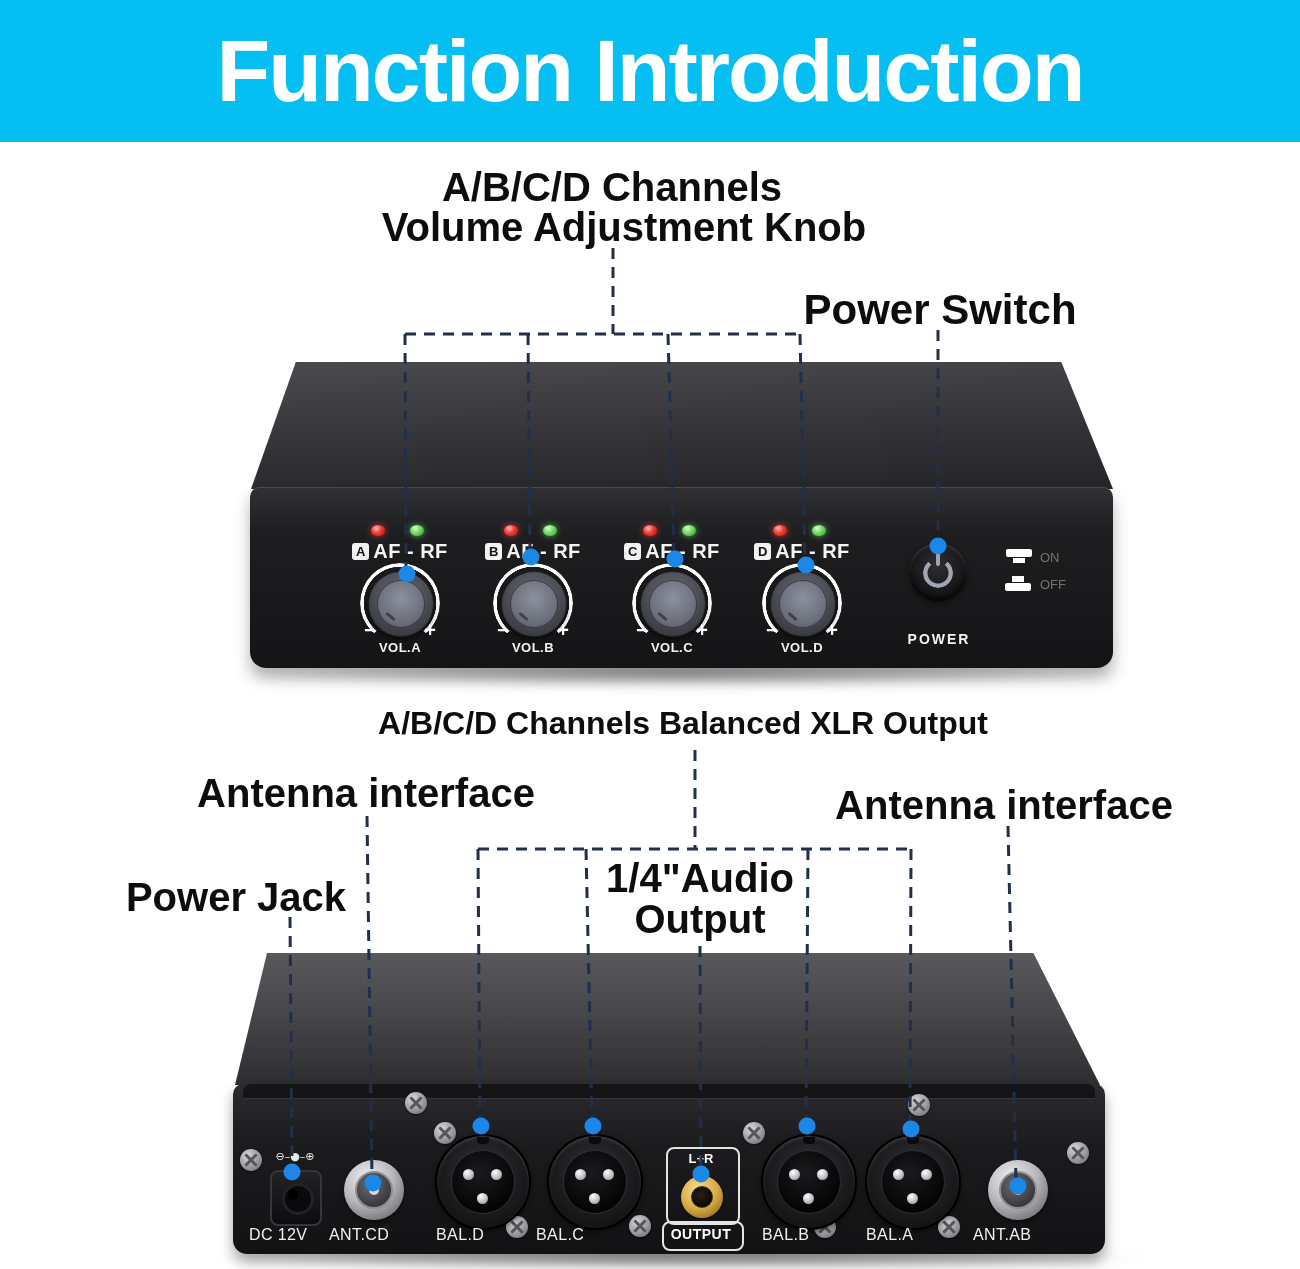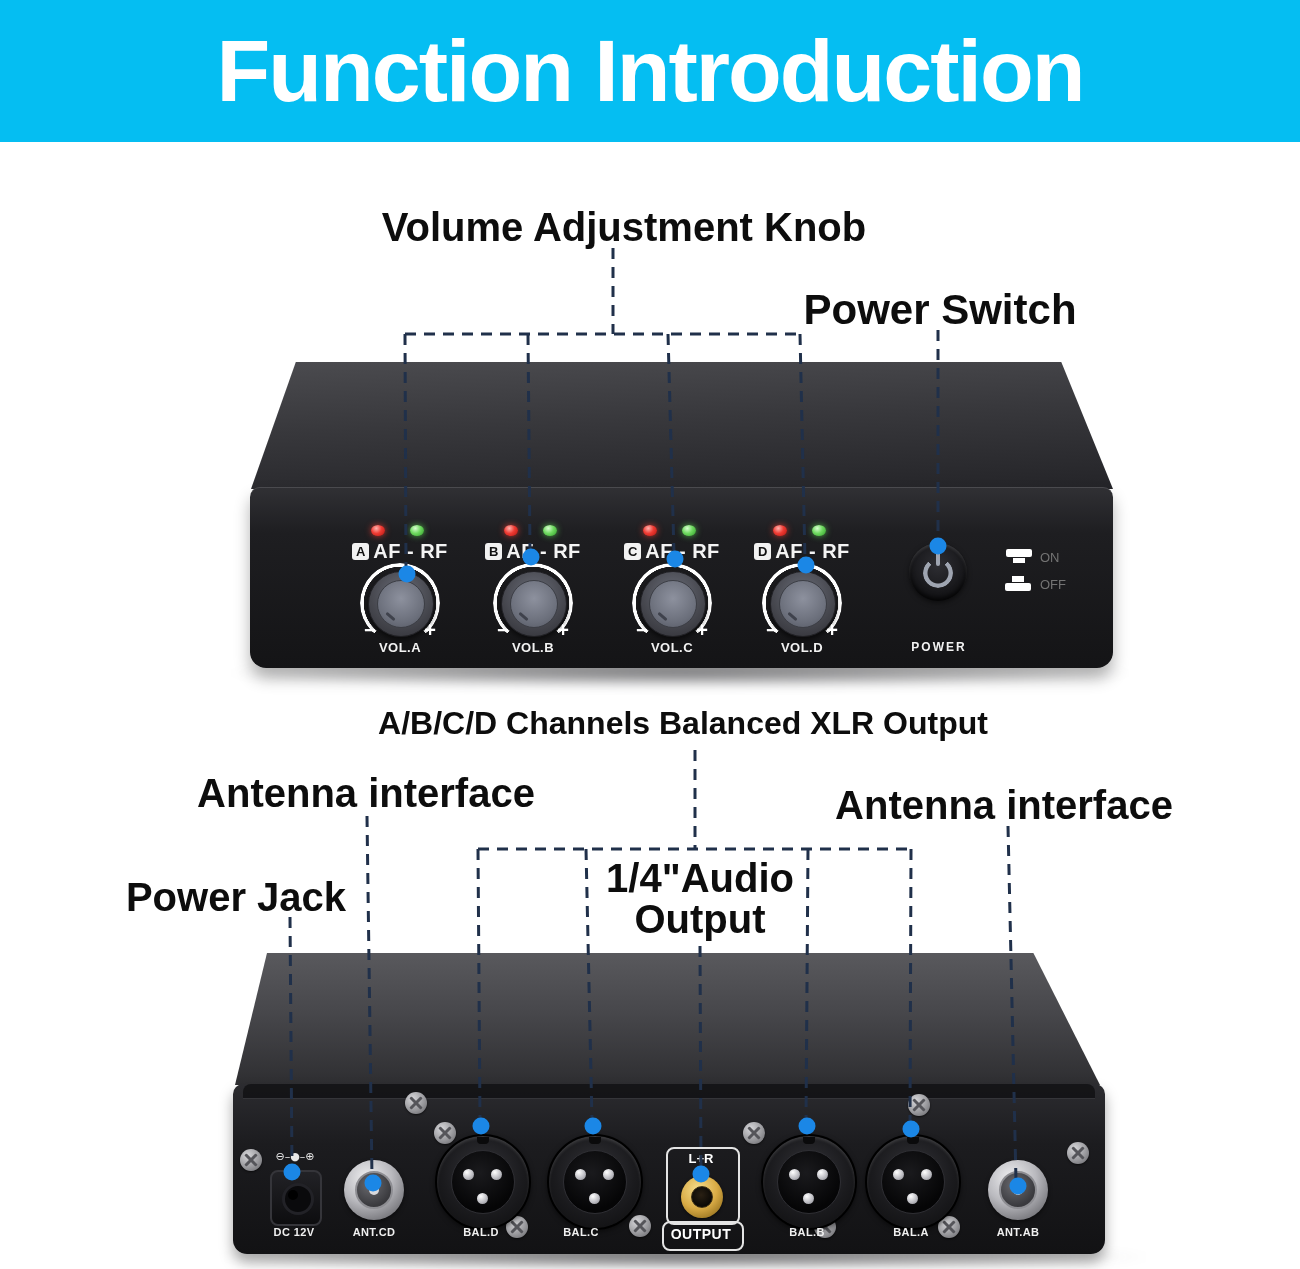--- a/index.html
+++ b/index.html
@@ -82,21 +82,21 @@
   .sw{position:absolute;width:26px;height:15px;}
   .sw-on{left:1006px;top:549px;}
   .sw-on::before{content:"";position:absolute;left:0;top:0;width:26px;height:8px;background:#fff;border-radius:2px;}
   .sw-on::after{content:"";position:absolute;left:7px;top:9px;width:12px;height:5px;background:#fff;}
   .sw-off{left:1005px;top:576px;}
   .sw-off::before{content:"";position:absolute;left:7px;top:0;width:12px;height:6px;background:#fff;}
   .sw-off::after{content:"";position:absolute;left:0;top:7px;width:26px;height:8px;background:#fff;border-radius:2px;}
   .onoff-txt{position:absolute;color:#737373;font-size:13px;font-weight:normal;}
   .txt-on{left:1040px;top:550px;} .txt-off{left:1040px;top:577px;}
   .pwr-lbl{position:absolute;left:903px;top:631px;width:72px;text-align:center;color:#f2f2f2;
-     font-size:12px;font-weight:bold;letter-spacing:2px;margin-top:9px;}
+     font-size:14px;font-weight:bold;letter-spacing:2px;}
   
   .screw{position:absolute;width:22px;height:22px;border-radius:50%;
      background:radial-gradient(circle at 35% 30%,#d6d6d9,#9a9a9e 55%,#636367);
      box-shadow:0 1px 2px rgba(0,0,0,.6);}
   .screw::before,.screw::after{content:"";position:absolute;left:50%;top:50%;width:16px;height:3px;
      background:#55555a;border-radius:1px;}
   .screw::before{transform:translate(-50%,-50%) rotate(45deg);}
   .screw::after{transform:translate(-50%,-50%) rotate(-45deg);}
   .xlr{position:absolute;width:92px;height:92px;border-radius:50%;
      background:radial-gradient(circle at 50% 40%,#35353a,#1b1b1e 55%,#0c0c0d);
@@ -127,34 +127,35 @@
   .qbox-bot{left:662px;top:1221px;width:78px;height:26px;}
   .lr-lbl{position:absolute;left:666px;top:1151px;width:70px;text-align:center;color:#fff;
      font-size:13px;font-weight:bold;}
   .qjack{position:absolute;left:681px;top:1176px;width:42px;height:42px;border-radius:50%;
      background:radial-gradient(circle at 40% 32%,#f6dd8c,#d9ab45 50%,#95711f 85%);
      box-shadow:0 1px 3px rgba(0,0,0,.6);}
   .qhole{position:absolute;left:10px;top:10px;width:20px;height:20px;border-radius:50%;
      background:radial-gradient(circle at 45% 40%,#2a2013,#0b0906 70%);border:1px solid #3f3115;}
   .out-lbl{position:absolute;left:662px;top:1226px;width:78px;text-align:center;color:#fff;
      font-size:14px;font-weight:bold;letter-spacing:.5px;}
-  .conn-lbl{position:absolute;width:90px;text-align:center;color:#f0f0f0;font-size:11px;
-     font-weight:bold;letter-spacing:.4px;top:1226px;}
+  .conn-lbl{position:absolute;width:90px;color:#f0f0f0;font-size:16px;
+     font-weight:normal;letter-spacing:.4px;top:1226px;}
   
   .overlay{position:absolute;left:0;top:0;pointer-events:none;z-index:5;}
 </style>
 </head>
 <body>
 
 <div class="canvas">
 
   <header class="banner">
     <h1>Function Introduction</h1>
   </header>
 
+  <div class="lbl lbl-vol1">A/B/C/D Channels</div>
   <div class="lbl lbl-vol2">Volume Adjustment Knob</div>
   <div class="lbl lbl-pwr-switch">Power Switch</div>
 
   <div class="lbl lbl-xlr">A/B/C/D Channels Balanced XLR Output</div>
   <div class="lbl lbl-ant-l">Antenna interface</div>
   <div class="lbl lbl-ant-r">Antenna interface</div>
   <div class="lbl lbl-pwr-jack">Power Jack</div>
   <div class="lbl lbl-audio">
     <div>1/4"Audio</div>
     <div>Output</div>

